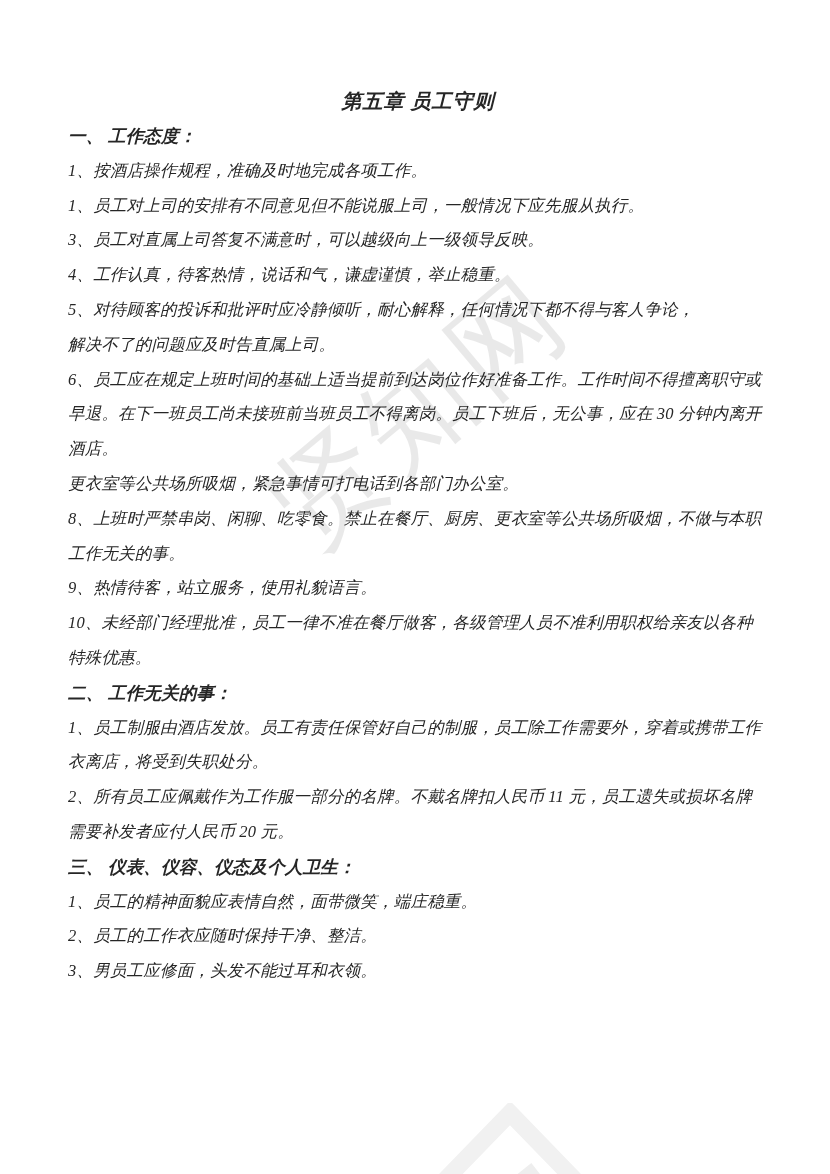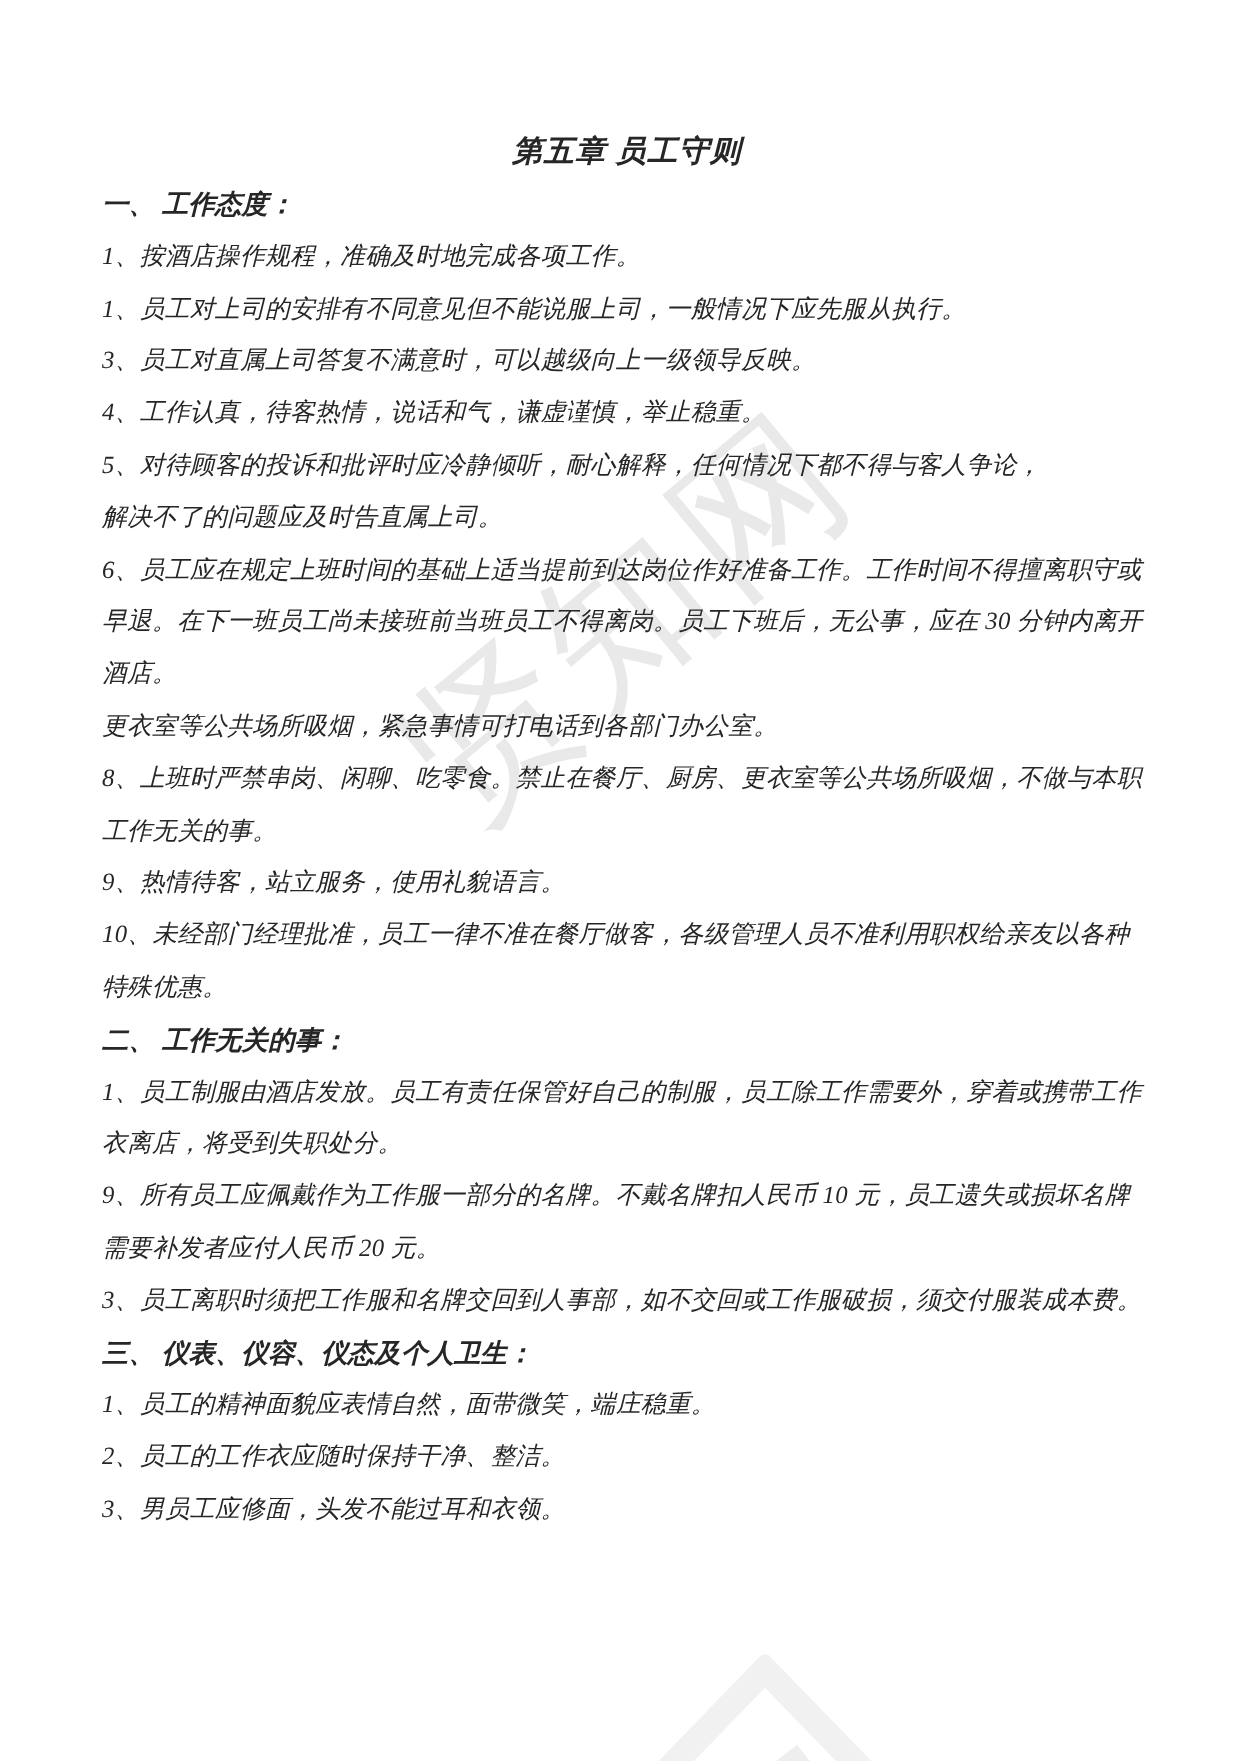--- a/index.html
+++ b/index.html
@@ -99,22 +99,21 @@
       <div class="line body">酒店。</div>
       <div class="line body">更衣室等公共场所吸烟，紧急事情可打电话到各部门办公室。</div>
       <div class="line body">8、上班时严禁串岗、闲聊、吃零食。禁止在餐厅、厨房、更衣室等公共场所吸烟，不做与本职</div>
       <div class="line body">工作无关的事。</div>
       <div class="line body">9、热情待客，站立服务，使用礼貌语言。</div>
       <div class="line body">10、未经部门经理批准，员工一律不准在餐厅做客，各级管理人员不准利用职权给亲友以各种</div>
       <div class="line body">特殊优惠。</div>
       <div class="line heading">二、 工作无关的事：</div>
       <div class="line body">1、员工制服由酒店发放。员工有责任保管好自己的制服，员工除工作需要外，穿着或携带工作</div>
       <div class="line body">衣离店，将受到失职处分。</div>
-      <div class="line body">9、所有员工应佩戴作为工作服一部分的名牌。不戴名牌扣人民币 10 元，员工遗失或损坏名牌</div>
+      <div class="line body">2、所有员工应佩戴作为工作服一部分的名牌。不戴名牌扣人民币 11 元，员工遗失或损坏名牌</div>
       <div class="line body">需要补发者应付人民币 20 元。</div>
-      <div class="line body">3、员工离职时须把工作服和名牌交回到人事部，如不交回或工作服破损，须交付服装成本费。</div>
       <div class="line heading">三、 仪表、仪容、仪态及个人卫生：</div>
       <div class="line body">1、员工的精神面貌应表情自然，面带微笑，端庄稳重。</div>
       <div class="line body">2、员工的工作衣应随时保持干净、整洁。</div>
       <div class="line body">3、男员工应修面，头发不能过耳和衣领。</div>
     </div>
 
 </div>
 
 </body></html>

